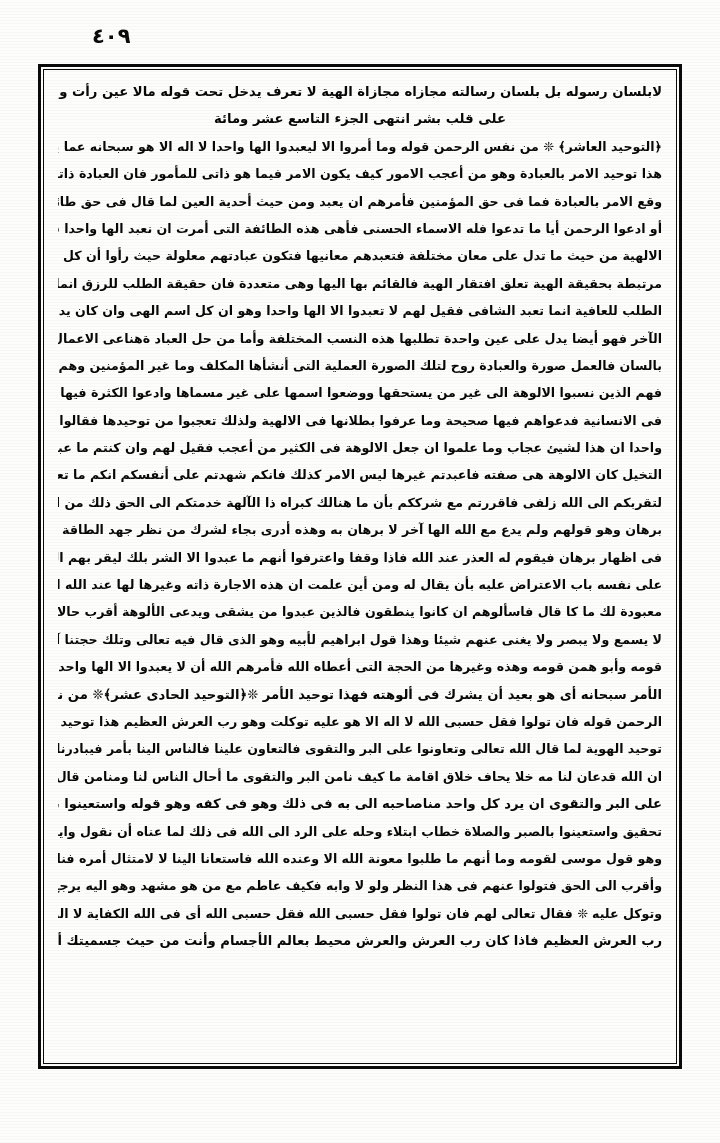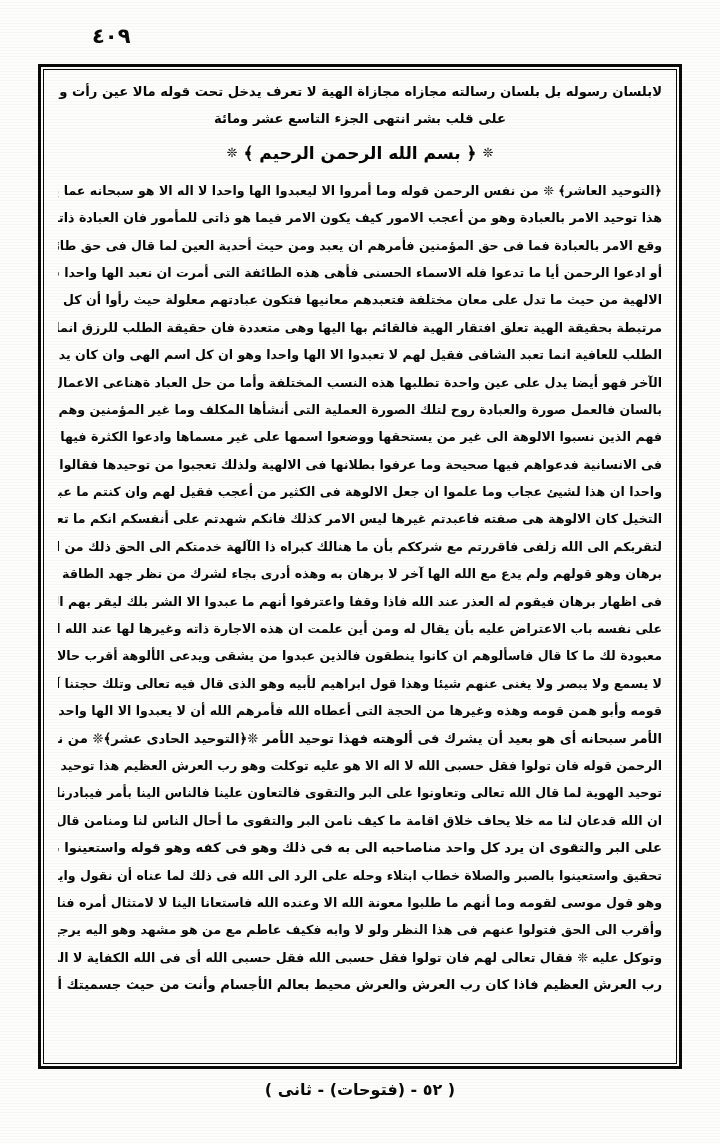--- a/index.html
+++ b/index.html
@@ -148,23 +148,20 @@
   <div class="folio">٤٠٩</div>
 
   <div class="frame-outer"></div>
   <div class="frame-inner"></div>
 
   <div class="text-col">
 
     <div class="ar-line">لابلسان رسوله بل بلسان رسالته مجازاه مجازاة الهية لا تعرف يدخل تحت قوله مالا عين رأت ولا أذن سمعت ولا خطر</div>
     <div class="ar-line head-line-2">على قلب بشر انتهى الجزء التاسع عشر ومائة</div>
 
-    <div class="basmala">
-      <span class="ornament">❊</span><span>﴿ بسم الله الرحمن الرحيم ﴾</span><span class="ornament">❊</span>
-    </div>
 
     <div id="body-lines">
         <div class="ar-line tight">﴿التوحيد العاشر﴾ ❊ من نفس الرحمن قوله وما أمروا الا ليعبدوا الها واحدا لا اله الا هو سبحانه عما يشركون</div>
         <div class="ar-line tight">هذا توحيد الامر بالعبادة وهو من أعجب الامور كيف يكون الامر فيما هو ذاتى للمأمور فان العبادة ذاتية للمخلوقين ففيم</div>
         <div class="ar-line tight">وقع الامر بالعبادة فما فى حق المؤمنين فأمرهم ان يعبد ومن حيث أحدية العين لما قال فى حق طائفة قل ادعوا الله</div>
         <div class="ar-line tight">أو ادعوا الرحمن أيا ما تدعوا فله الاسماء الحسنى فأهى هذه الطائفة التى أمرت ان نعبد الها واحدا فلا تنظروا فى الاسماء</div>
         <div class="ar-line tight">الالهية من حيث ما تدل على معان مختلفة فتعبدهم معانيها فتكون عبادتهم معلولة حيث رأوا أن كل حقيقة منهم</div>
         <div class="ar-line tight">مرتبطة بحقيقة الهية تعلق افتقار الهية فالقائم بها اليها وهى متعددة فان حقيقة الطلب للرزق انما تعبد الرزاق وحقيقة</div>
         <div class="ar-line tight">الطلب للعافية انما تعبد الشافى فقيل لهم لا تعبدوا الا الها واحدا وهو ان كل اسم الهى وان كان يدل على معنى يخالف</div>
         <div class="ar-line tight">الآخر فهو أيضا يدل على عين واحدة تطلبها هذه النسب المختلفة وأما من حل العباد ةهناعى الاعمال فلا معرفة له</div>
@@ -187,16 +184,15 @@
         <div class="ar-line">على البر والتقوى ان يرد كل واحد مناصاحبه الى به فى ذلك وهو فى كفه وهو قوله واستعينوا بالله خطاب</div>
         <div class="ar-line tight">تحقيق واستعينوا بالصبر والصلاة خطاب ابتلاء وحله على الرد الى الله فى ذلك لما عناه أن نقول وايالك نستعين واستعينوا بالله</div>
         <div class="ar-line tight">وهو قول موسى لقومه وما أنهم ما طلبوا معونة الله الا وعنده الله فاستعانا الينا لا لامتثال أمره فنامن من أصحاب المقام الأول</div>
         <div class="ar-line tight">وأقرب الى الحق فتولوا عنهم فى هذا النظر ولو لا وابه فكيف عاطم مع من هو مشهد وهو اليه يرجع الأمر كله فاعبده</div>
         <div class="ar-line tight">وتوكل عليه ❊ فقال تعالى لهم فان تولوا فقل حسبى الله فقل حسبى الله أى فى الله الكفاية لا اله الا هو عليه توكلت وهو</div>
         <div class="ar-line">رب العرش العظيم فاذا كان رب العرش والعرش محيط بعالم الأجسام وأنت من حيث جسميتك أفل الأجسام</div>
       </div>
 
   </div>
 
-  <div class="footer">( ٥٢ - (فتوحات) - ثانى )</div>
 
   <div class="grain"></div>
 </div>
 
 </body></html>

